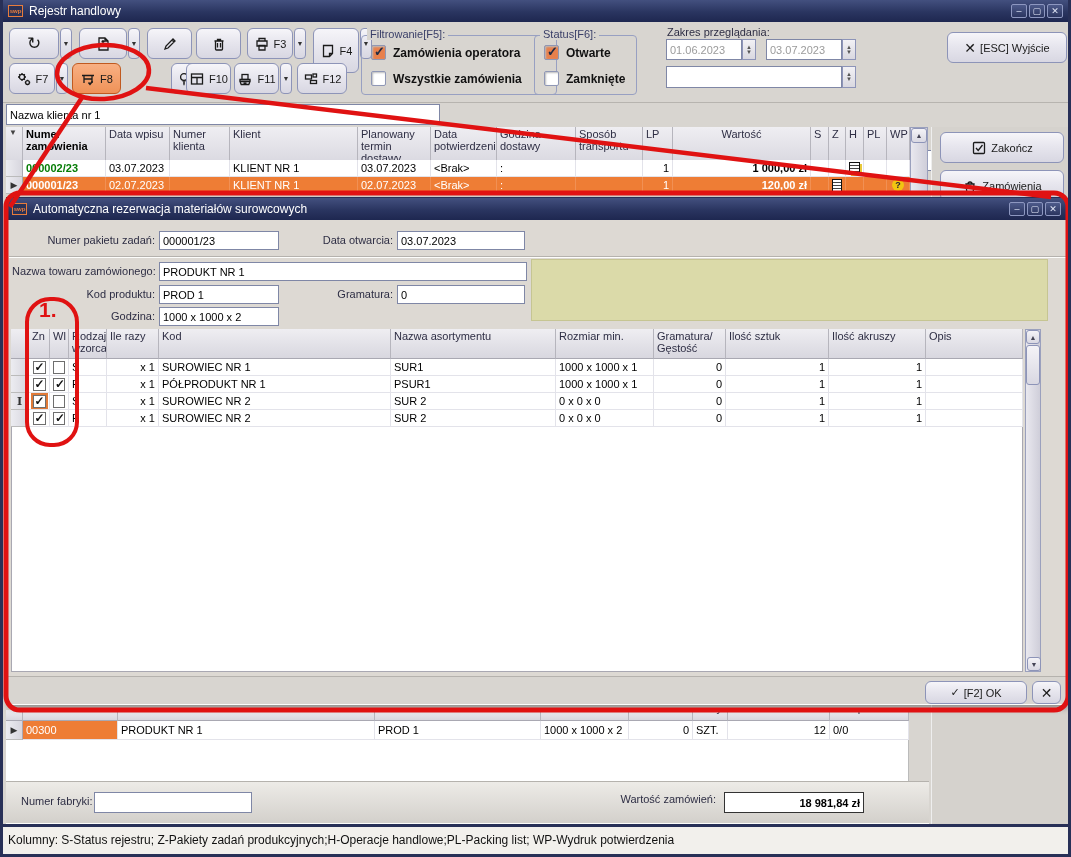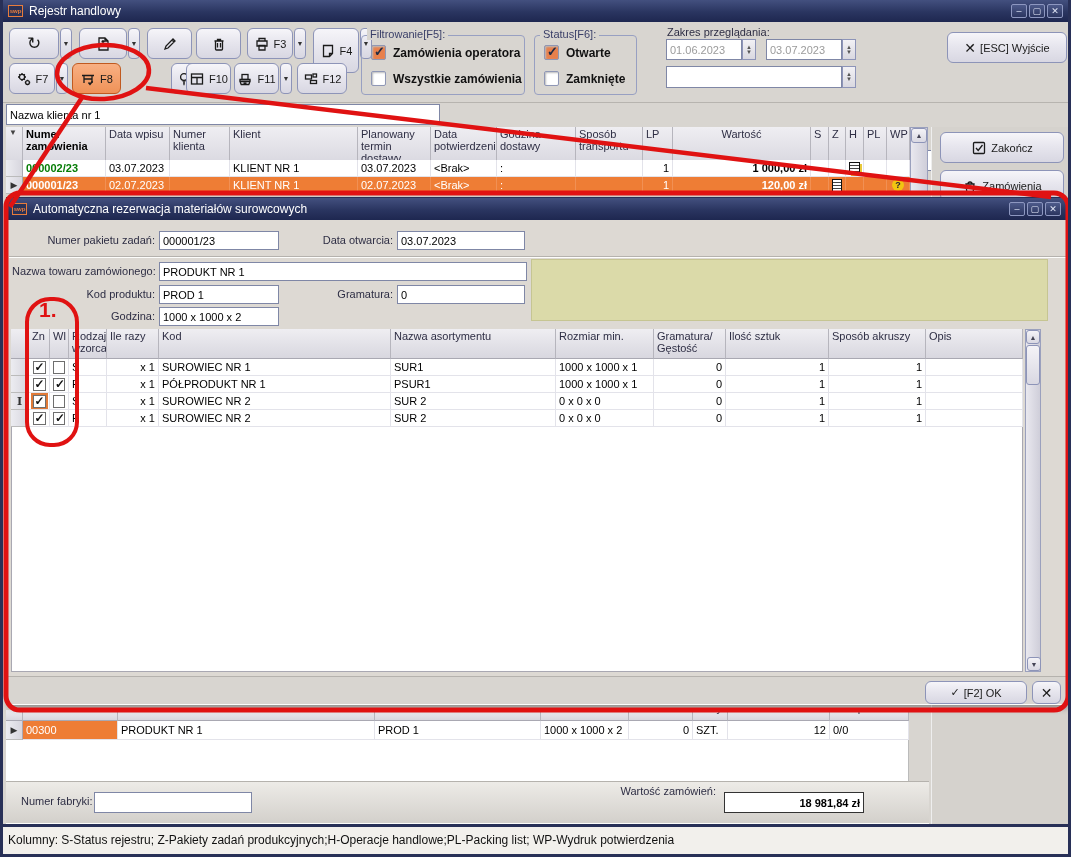--- a/index.html
+++ b/index.html
@@ -149,21 +149,21 @@
     <div class="btn dd abs" style="left:277px;top:41px;width:12px;height:31px;">▼</div>
     <div class="btn abs" style="left:294px;top:41px;width:50px;height:31px;">
       <svg class="ic" width="16" height="16" viewBox="0 0 16 16">
           <rect x="2.5" y="4" width="6" height="4"></rect>
           <rect x="10" y="3" width="3.5" height="3"></rect>
           <rect x="7.5" y="9.5" width="6" height="3"></rect>
         </svg>
       <span>F12</span>
       </div>
 
-    <div class="fs abs" style="left:358px;top:13px;width:164px;height:60px;">
+    <div class="fs abs" style="left:358px;top:13px;width:196px;height:60px;">
       <span class="lg">Filtrowanie[F5]:</span>
       <div class="abs" style="left:9px;top:9px;display:flex;gap:7px;align-items:center;">
         <span class="cb checked"></span>
         <span class="cblbl">Zamówienia operatora</span>
       </div>
       <div class="abs" style="left:9px;top:35px;display:flex;gap:7px;align-items:center;">
         <span class="cb"></span>
         <span class="cblbl">Wszystkie zamówienia</span>
       </div>
     </div>
@@ -311,21 +311,21 @@
     <div class="rc r">0</div>
     <div class="rc">SZT.</div>
     <div class="rc r">12</div>
     <div class="rc">0/0</div>
   </div>
   <div class="abs" style="left:3px;top:740px;width:903px;height:41px;background:#fff;border-right:1px solid #bbb;"></div>
 
   <div class="abs groove" style="left:3px;top:781px;width:923px;height:43px;background:linear-gradient(180deg,#edebe7,#d3d0cb);">
     <span class="lbl abs" style="left:15px;top:13px;">Numer fabryki:</span>
     <input class="inp abs" style="left: 88px; top: 10px; width: 158px; height: 21px;" value="">
-    <span class="lbl abs" style="left:558px;top:3px;width:152px;text-align:right;">Wartość zamówień:</span>
+    <span class="lbl abs" style="left:558px;top:11px;width:152px;text-align:right;">Wartość zamówień:</span>
     <input class="inp abs" style="left: 718px; top: 10px; width: 140px; height: 21px; font-weight: bold; text-align: right; border-color: rgb(51, 51, 51);" readonly="" value="18 981,84 zł">
   </div>
 
   <div class="abs" style="left:0;top:824px;width:1071px;height:33px;border-top:3px solid #283057;border-bottom:3px solid #283057;background:#f2f0ec;">
     <div style="font-size:12px;color:#111;padding:6px 5px;white-space:nowrap;">Kolumny: S-Status rejestru; Z-Pakiety zadań produkcyjnych;H-Operacje handlowe;PL-Packing list; WP-Wydruk potwierdzenia</div>
   </div>
 
   <div class="dlg abs" style="left:3px;top:197px;width:1061px;height:508px;z-index:10;">
     <div class="tbar" style="height:22px;">
       <span class="appico">swp</span>
@@ -357,21 +357,21 @@
       <div class="hc" style="height:30px;"></div>
       <div class="hc">Zn</div>
       <div class="hc">Wl</div>
       <div class="hc">Rodzaj wzorca</div>
       <div class="hc">Ile razy</div>
       <div class="hc">Kod</div>
       <div class="hc">Nazwa asortymentu</div>
       <div class="hc">Rozmiar min.</div>
       <div class="hc"><span>Gramatura/</span><br><span>Gęstość</span></div>
       <div class="hc">Ilość sztuk</div>
-      <div class="hc">Sposób akruszy</div>
+      <div class="hc">Ilość akruszy</div>
       <div class="hc">Opis</div>
     </div>
 
     <div class="grid dg abs" style="left:4px;top:161px;height:17px;">
       <div class="gut"></div>
       <div class="rc c">
           <span class="tcb checked"></span>
         </div>
       <div class="rc c">
           <span class="tcb"></span>

